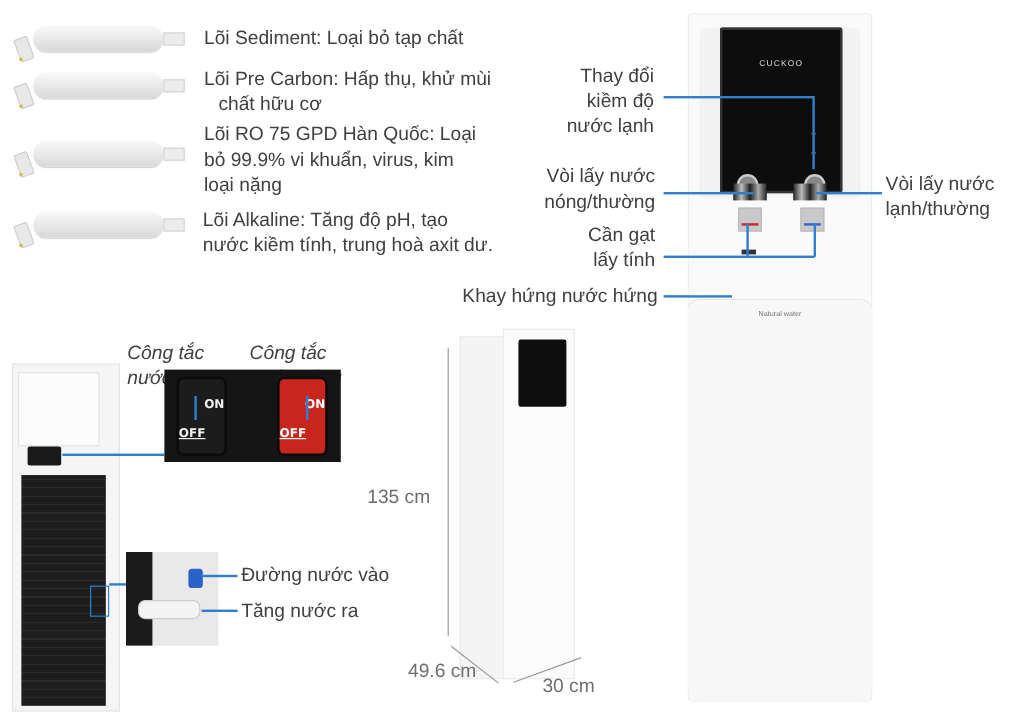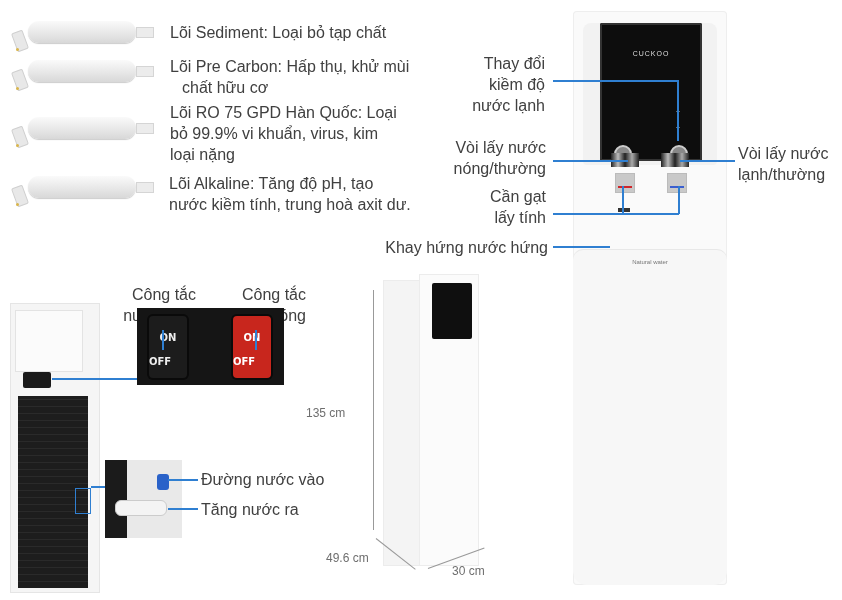--- a/index.html
+++ b/index.html
@@ -1,20 +1,20 @@
 <!DOCTYPE html>
 <html><head>
 <meta charset="utf-8">
 <style>
   html,body{margin:0;padding:0;background:#fff;}
   body{width:842px;height:600px;position:relative;overflow:hidden;font-family:"Liberation Sans",sans-serif;color:#6b6b6b;}
   .abs{position:absolute;}
   .lbl{position:absolute;font-size:16px;line-height:21px;color:#404040;white-space:nowrap;}
   .lbl.r{text-align:right;}
-  .lbl.c{text-align:right;}
+  .lbl.c{text-align:left;font-style:italic;}
   .line{position:absolute;background:#2f7fd1;}
   
   .cart{position:absolute;left:10px;width:145px;height:34px;}
   .cart .body{position:absolute;left:18px;top:4px;width:108px;height:22px;border-radius:11px;background:linear-gradient(#fafafa,#e6e6e6 60%,#d8d8d8);box-shadow:0 1px 1px #ccc;}
   .cart .elbow{position:absolute;left:4px;top:14px;width:10px;height:18px;background:#e8e8e8;border:1px solid #cfcfcf;border-radius:2px;transform:rotate(-20deg);}
   .cart .tip{position:absolute;left:126px;top:10px;width:16px;height:9px;background:#ececec;border:1px solid #d5d5d5;}
   .cart .dot{position:absolute;left:6px;top:31px;width:3px;height:3px;background:#d9b54a;border-radius:50%;}
   
   .main{position:absolute;left:573px;top:11px;width:154px;height:574px;background:#fafafa;border-radius:4px;box-shadow:inset 0 0 0 1px #eee;}
   .main .hood{position:absolute;left:10px;top:12px;width:134px;height:142px;background:#f2f2f2;border-radius:8px 8px 4px 4px;}
@@ -28,33 +28,33 @@
   .main .natural{position:absolute;top:10px;left:0;width:154px;text-align:center;font-size:6px;color:#777;}
   
   .back{position:absolute;left:10px;top:303px;width:88px;height:288px;background:#f5f5f5;border:1px solid #e5e5e5;}
   .back .top{position:absolute;left:4px;top:6px;width:66px;height:60px;background:#fbfbfb;border:1px solid #e3e3e3;}
   .back .switchbox{position:absolute;left:12px;top:68px;width:28px;height:16px;background:#1a1a1a;border-radius:2px;}
   .back .cavity{position:absolute;left:7px;top:92px;width:70px;height:192px;background:repeating-linear-gradient(0deg,#1d1d1d 0 6px,#2a2a2a 6px 7px),#222;}
   .back .hl{position:absolute;left:64px;top:184px;width:14px;height:24px;border:1px solid #2f7fd1;}
   
   .switches{position:absolute;left:137px;top:308px;width:147px;height:77px;background:#151515;}
   .sw{position:absolute;top:8px;width:38px;height:62px;border-radius:4px;font-family:"DejaVu Sans",sans-serif;font-weight:bold;font-size:10px;text-align:center;}
-  .sw .on{position:absolute;top:16px;left:0;width:38px;}
-  .sw .off{position:absolute;top:40px;left:0;width:22px;}
+  .sw .on{position:absolute;top:16px;left:0;width:38px;text-align:right;}
+  .sw .off{position:absolute;top:40px;left:0;width:22px;text-decoration:underline;}
   
   .pipes{position:absolute;left:105px;top:460px;width:77px;height:78px;background:#e9e9e9;}
   .pipes .dark{position:absolute;left:0;top:0;width:22px;height:78px;background:#1b1b1b;}
   .pipes .inlet{position:absolute;left:52px;top:14px;width:12px;height:16px;background:#2a62c9;border-radius:3px;}
   .pipes .outlet{position:absolute;left:10px;top:40px;width:50px;height:14px;background:#f4f4f4;border:1px solid #ccc;border-radius:6px;}
   
   .side{position:absolute;left:383px;top:274px;width:92px;height:290px;}
   .side .left{position:absolute;left:0;top:6px;width:36px;height:284px;background:#f4f4f4;border:1px solid #ececec;}
   .side .front{position:absolute;left:36px;top:0;width:58px;height:290px;background:#fbfbfb;border:1px solid #ececec;}
   .side .scr{position:absolute;left:12px;top:8px;width:40px;height:56px;background:#0f0f0f;border-radius:2px;}
-  .dim{position:absolute;font-size:12px;color:#6e6e6e;}
+  .dim{position:absolute;font-size:16px;color:#6e6e6e;}
 </style>
 </head>
 <body>
 
 <div>
   <div class="cart" style="top:17px">
       <div class="body"></div>
       <div class="elbow"></div>
       <div class="tip"></div>
       <div class="dot"></div>
@@ -176,14 +176,14 @@
 <div class="side">
   <div class="left"></div>
   <div class="front">
       <div class="scr"></div>
     </div>
 </div>
 <div class="abs" style="left:373px;top:290px;width:1px;height:240px;background:#999"></div>
 <div class="abs" style="left:376px;top:538px;width:50px;height:1px;background:#999;transform:rotate(38deg);transform-origin:left"></div>
 <div class="abs" style="left:428px;top:568px;width:60px;height:1px;background:#999;transform:rotate(-20deg);transform-origin:left"></div>
 <div class="dim" style="left:306px;top:406px">135 cm</div>
-<div class="dim" style="left:326px;top:551px">49.6 cm</div>
+<div class="dim" style="left:340px;top:551px">49.6 cm</div>
 <div class="dim" style="left:452px;top:564px">30 cm</div>
 
 </body></html>

